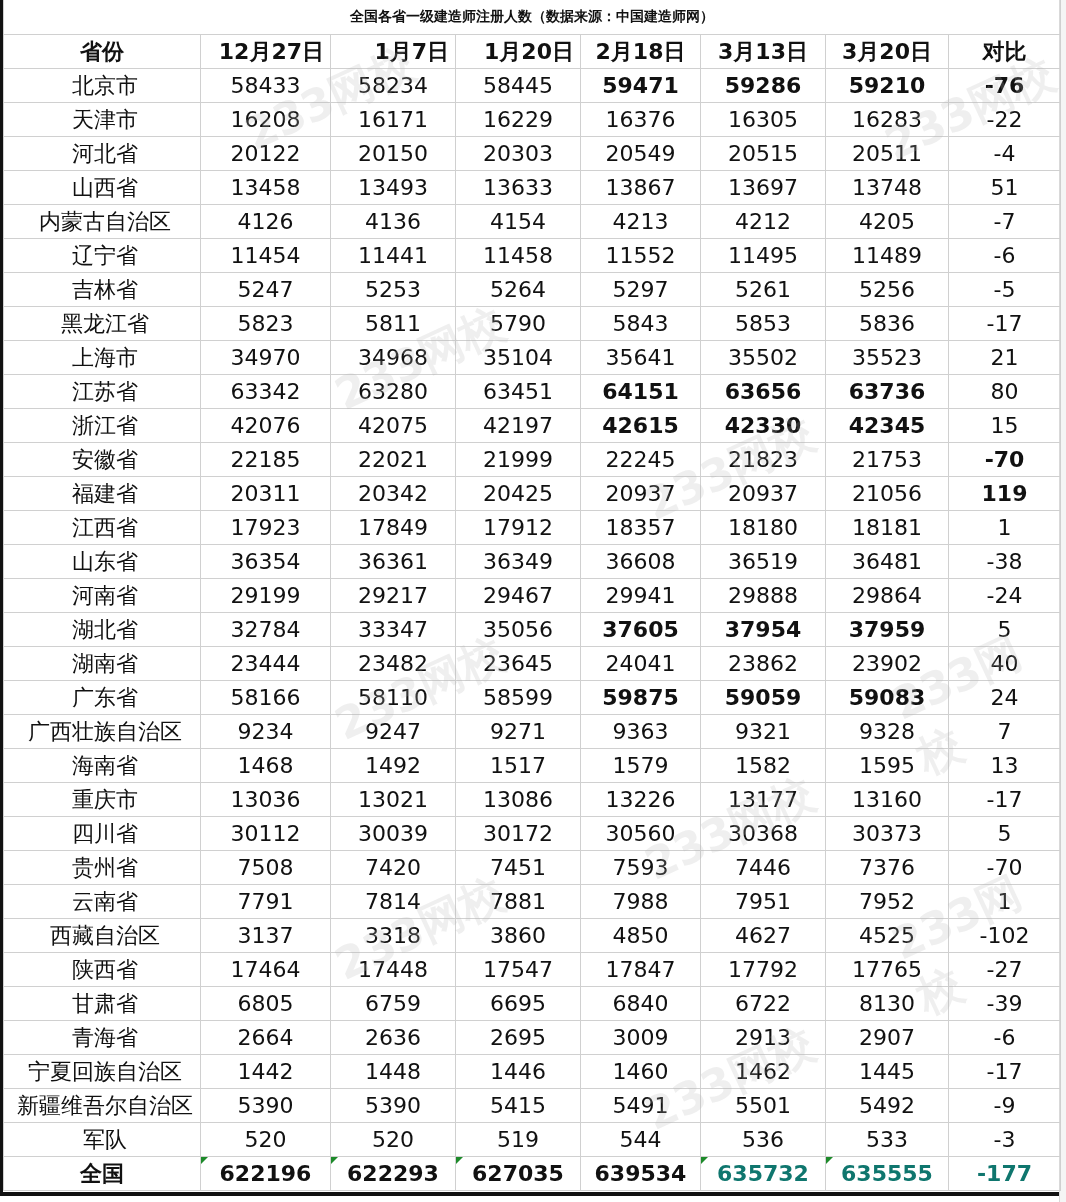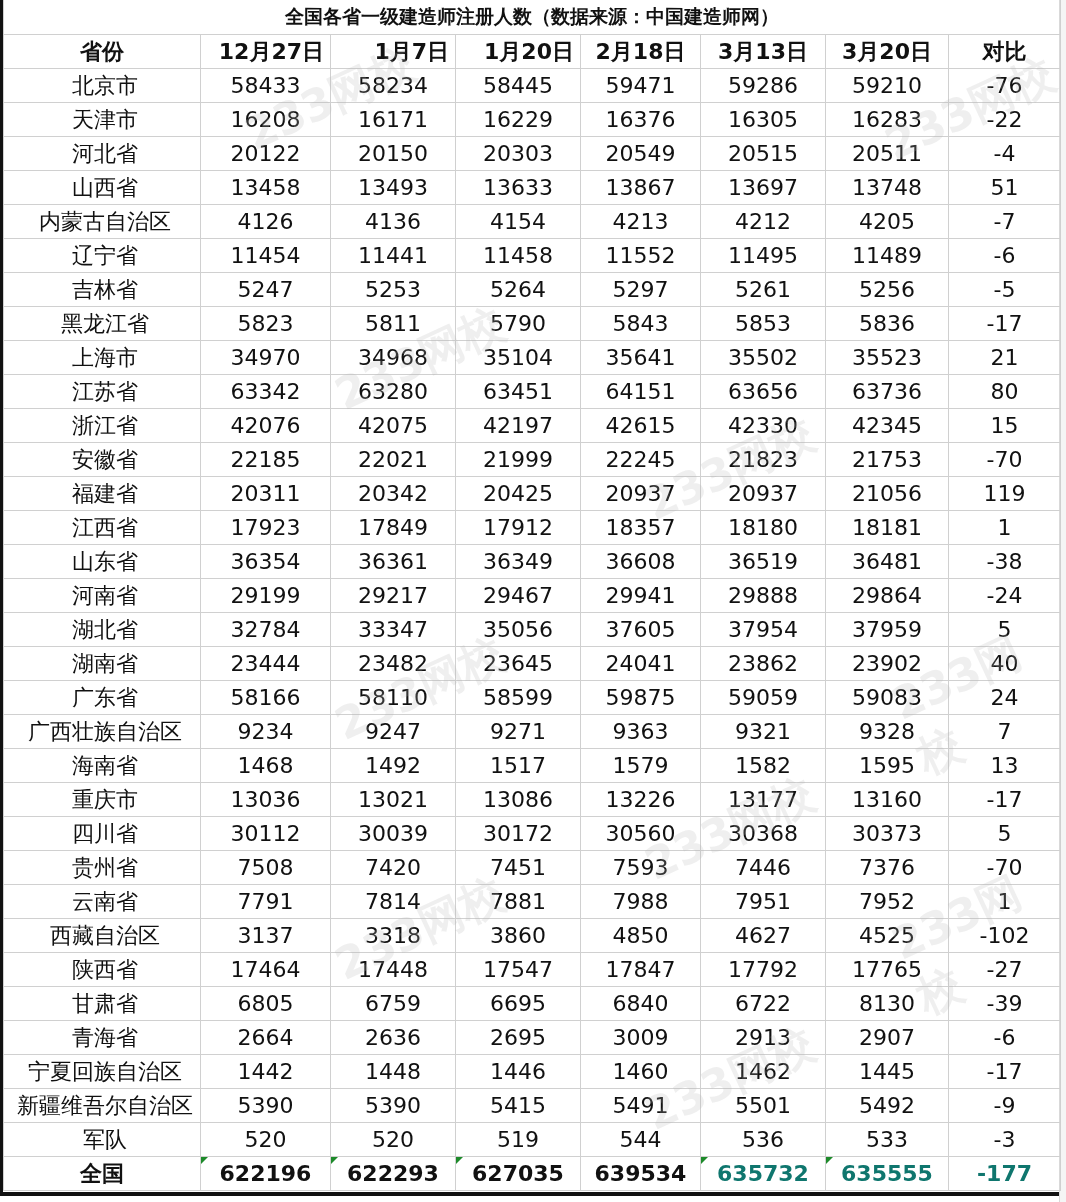--- a/index.html
+++ b/index.html
@@ -1,25 +1,25 @@
 <!DOCTYPE html>
 <html><head>
 <meta charset="utf-8">
 <style>
   html, body { margin: 0; padding: 0; background: #ffffff; }
   body { width: 1066px; height: 1202px; overflow: hidden; position: relative; font-family: "DejaVu Sans", "Liberation Sans", sans-serif; }
   .frame { position: absolute; left: 0; top: 0; width: 1060px; height: 1196px; border-left: 3px solid #111; border-bottom: 4px solid #111; box-sizing: border-box; }
   .rb { position: absolute; right: 0; top: 0; width: 6px; height: 1202px; background: #f5f5f5; border-left: 1px solid #d9d9d9; }
   table { position: absolute; left: 3px; top: 0; border-collapse: collapse; table-layout: fixed; width: 1057px; }
   td, th { border: 1px solid #d0d0d0; height: 33.4px; padding: 0 6px; box-sizing: border-box; font-size: 22px; color: #111; white-space: nowrap; overflow: hidden; text-align: center; font-weight: normal; line-height: 33px; }
-  tr.title td { font-weight: bold; font-size: 19px; height: 34px; border-top: none; }
+  tr.title td { font-weight: bold; font-size: 14px; height: 34px; border-top: none; }
   tr.head th { font-weight: bold; font-size: 22px; }
   tr.head th.r { text-align: right; }
   td.prov { font-size: 22px; padding-left: 12px; }
-  .b { font-weight: normal; }
+  .b { font-weight: bold; }
   .red { color: #0f766e; }
   tr.total td { font-weight: bold; position: relative; }
   .tri { position: absolute; left: 0; top: 0; width: 0; height: 0; border-top: 7px solid #1d8a2a; border-right: 7px solid transparent; }
   .wm { position: absolute; font-size: 44px; font-weight: bold; color: rgba(180,180,180,0.22); transform: rotate(-25deg); pointer-events: none; font-family: "DejaVu Sans", sans-serif; }
 </style>
 </head>
 <body>
 
 <div class="frame"></div>
 <div class="rb"></div>

